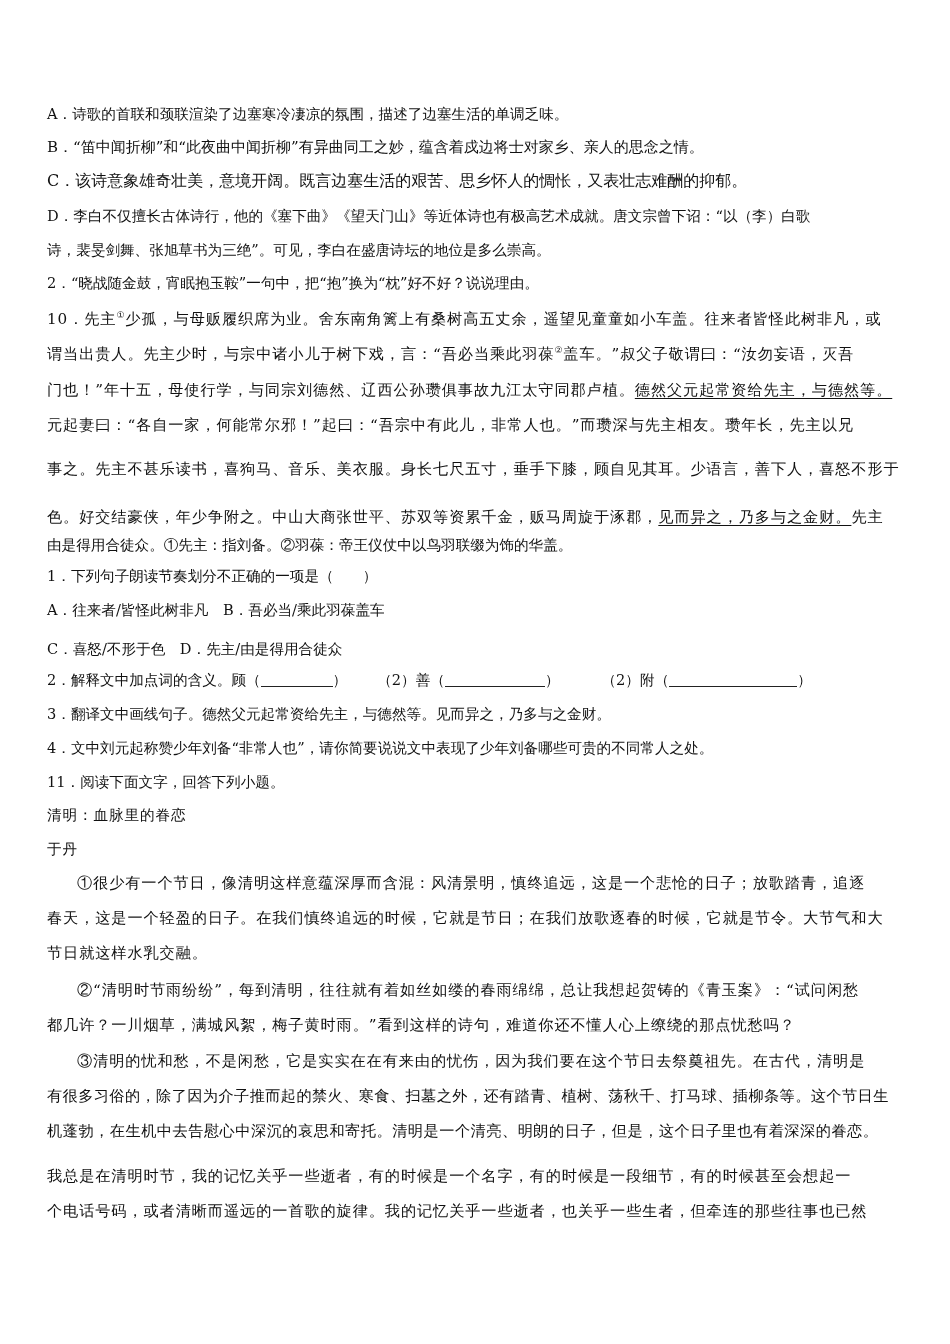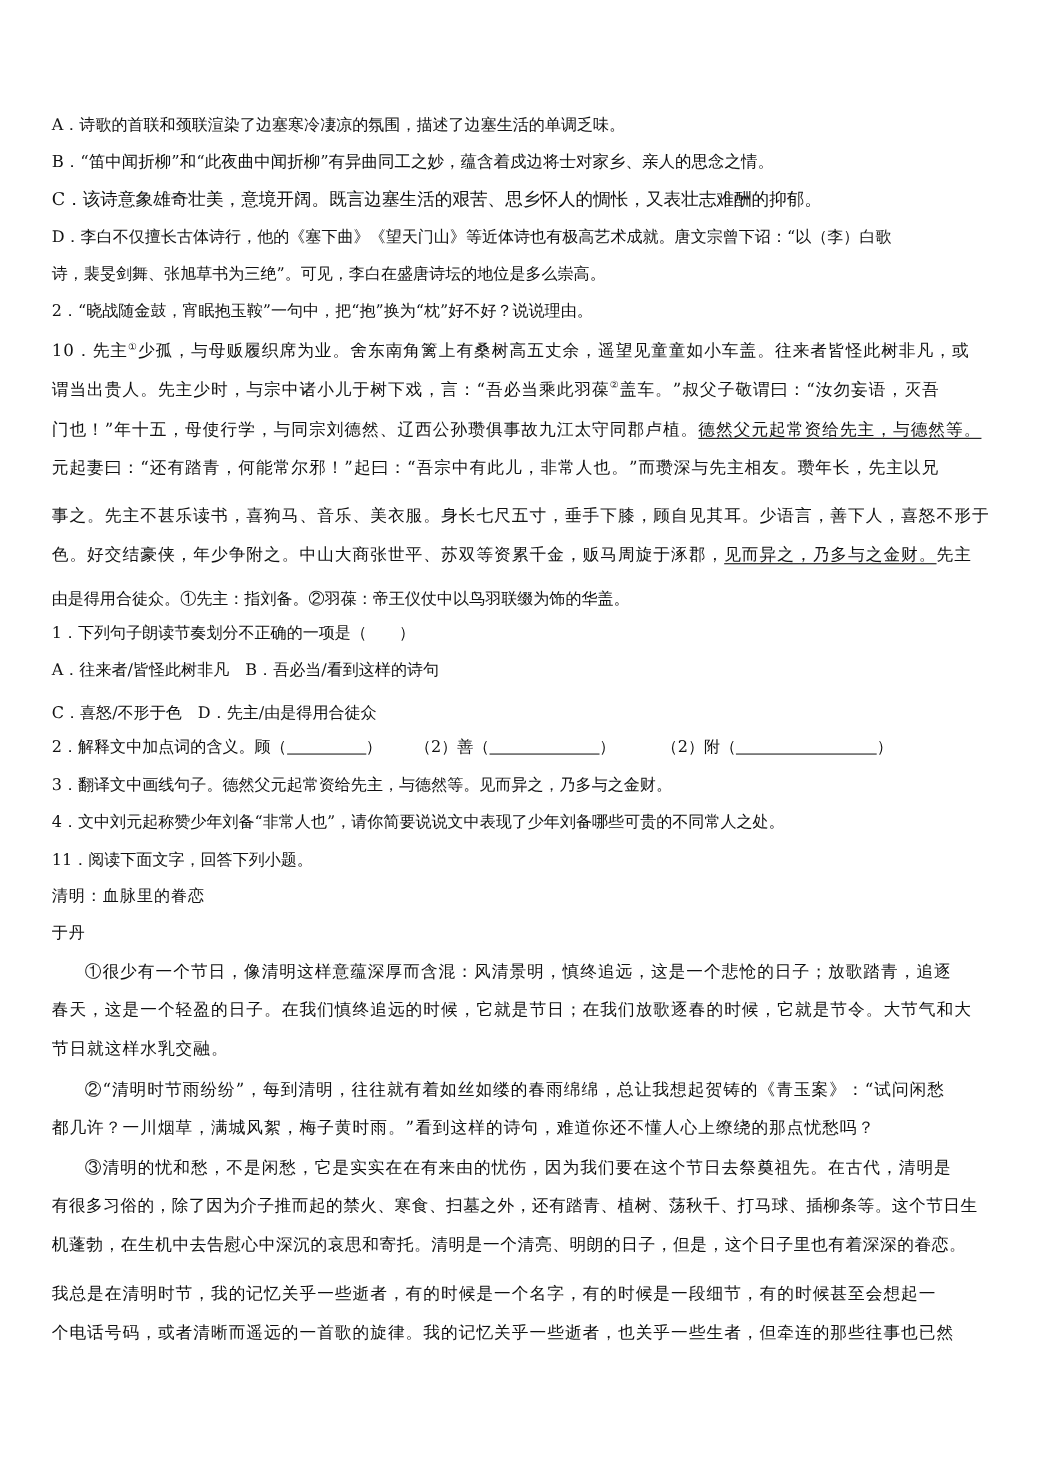--- a/index.html
+++ b/index.html
@@ -27,29 +27,29 @@
 
   <div class="ln kai" style="top:309px">
     <span>10．先主</span><sup>①</sup><span>少孤，与母贩履织席为业。舍东南角篱上有桑树高五丈余，遥望见童童如小车盖。往来者皆怪此树非凡，或</span>
   </div>
   <div class="ln kai" style="top:344px">
     <span>谓当出贵人。先主少时，与宗中诸小儿于树下戏，言：“吾必当乘此羽葆</span><sup>②</sup><span>盖车。”叔父子敬谓曰：“汝勿妄语，灭吾</span>
   </div>
   <div class="ln kai" style="top:380px">
     <span>门也！”年十五，母使行学，与同宗刘德然、辽西公孙瓒俱事故九江太守同郡卢植。</span><span class="u">德然父元起常资给先主，与德然等。</span>
   </div>
-  <div class="ln kai" style="top:415px">元起妻曰：“还有踏青，何能常尔邪！”起曰：“吾宗中有此儿，非常人也。”而瓒深与先主相友。瓒年长，先主以兄</div>
+  <div class="ln kai" style="top:415px">元起妻曰：“各自一家，何能常尔邪！”起曰：“吾宗中有此儿，非常人也。”而瓒深与先主相友。瓒年长，先主以兄</div>
   <div class="ln kai" style="top:459px">事之。先主不甚乐读书，喜狗马、音乐、美衣服。身长七尺五寸，垂手下膝，顾自见其耳。少语言，善下人，喜怒不形于</div>
-  <div class="ln kai" style="top:494px">
+  <div class="ln kai" style="top:507px">
     <span>色。好交结豪侠，年少争附之。中山大商张世平、苏双等资累千金，贩马周旋于涿郡，</span><span class="u">见而异之，乃多与之金财。</span><span>先主</span>
   </div>
   <div class="ln kai" style="top:535px;font-size:14.6px;letter-spacing:0">由是得用合徒众。①先主：指刘备。②羽葆：帝王仪仗中以鸟羽联缀为饰的华盖。</div>
 
   <div class="ln" style="top:566px;font-size:14.6px">1．下列句子朗读节奏划分不正确的一项是（　　）</div>
-  <div class="ln" style="top:600px;font-size:14.6px">A．往来者/皆怪此树非凡　B．吾必当/看到这样的诗句</div>
+  <div class="ln" style="top:600px;font-size:14.6px">A．往来者/皆怪此树非凡　B．吾必当/乘此羽葆盖车</div>
   <div class="ln" style="top:639px;font-size:14.6px">C．喜怒/不形于色　D．先主/由是得用合徒众</div>
   <div class="ln" style="top:670px;font-size:14.6px">
     <span>2．解释文中加点词的含义。顾（</span><span class="blank" style="width:72px"></span><span>）</span><span style="display:inline-block;width:30px"></span><span>（2）善（</span><span class="blank" style="width:100px"></span><span>）</span><span style="display:inline-block;width:42px"></span><span>（2）附（</span><span class="blank" style="width:128px"></span><span>）</span>
   </div>
   <div class="ln" style="top:704px;font-size:14.6px">3．翻译文中画线句子。德然父元起常资给先主，与德然等。见而异之，乃多与之金财。</div>
   <div class="ln" style="top:738px;font-size:14.6px">4．文中刘元起称赞少年刘备“非常人也”，请你简要说说文中表现了少年刘备哪些可贵的不同常人之处。</div>
 
   <div class="ln" style="top:772px;font-size:14.6px">11．阅读下面文字，回答下列小题。</div>
   <div class="ln kai" style="top:805px;font-size:14.6px">清明：血脉里的眷恋</div>
   <div class="ln kai" style="top:839px;font-size:14.6px">于丹</div>

